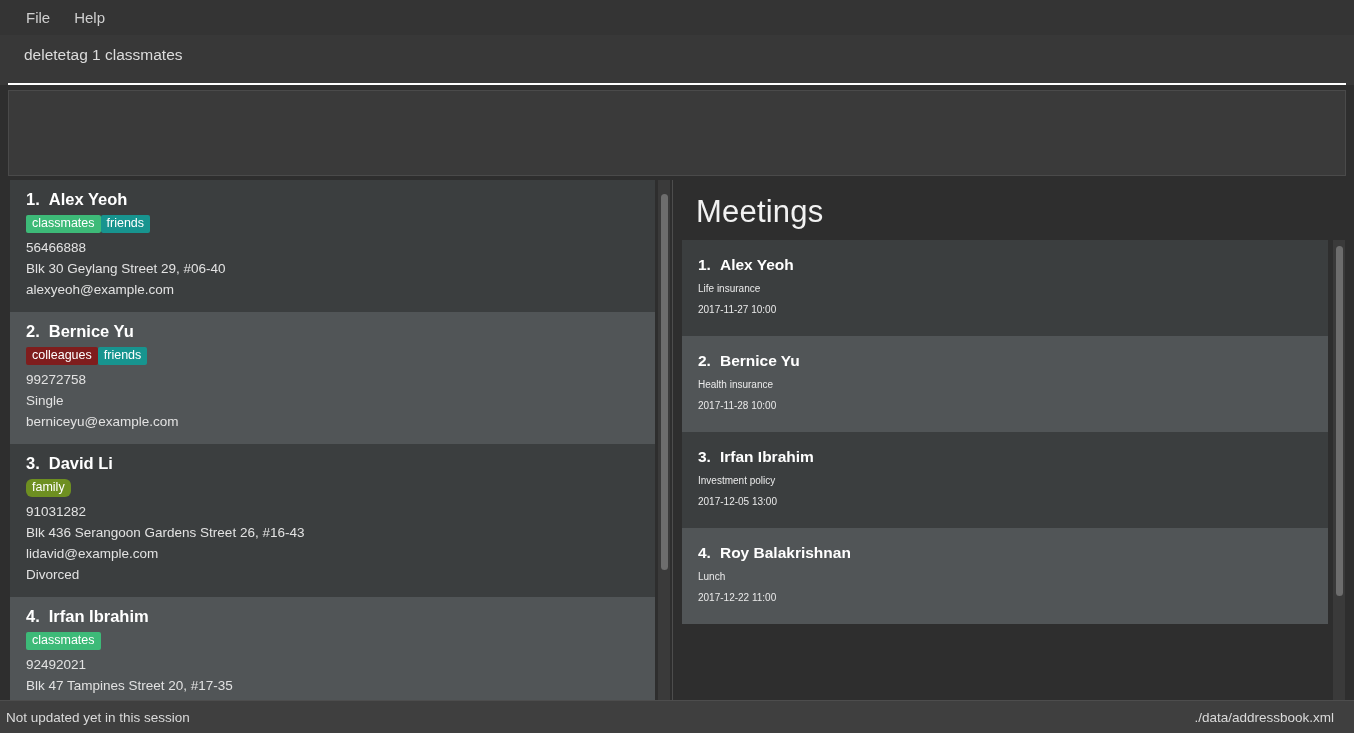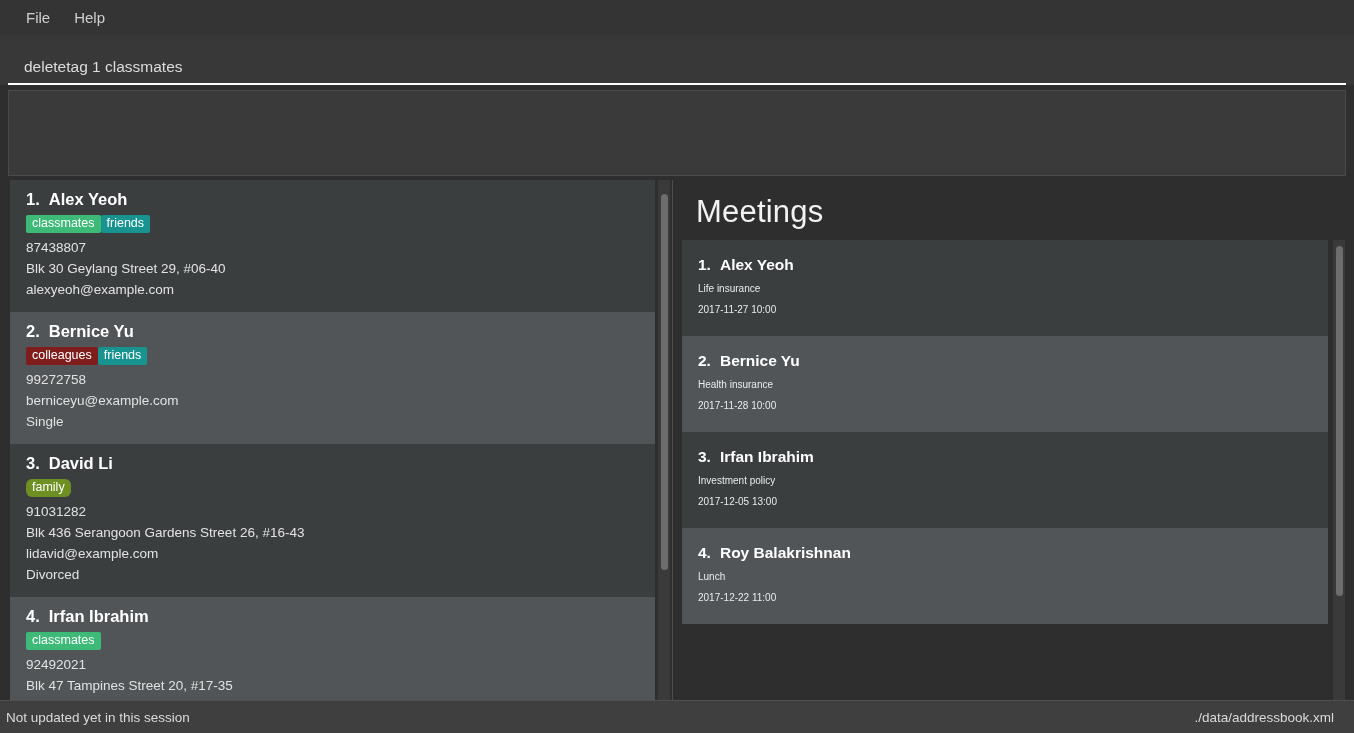--- a/index.html
+++ b/index.html
@@ -48,21 +48,21 @@
     height: 50px;
     background: #383838;
     padding: 0 8px;
     box-sizing: border-box;
     display: flex;
     align-items: flex-end;
   }
   .command-inner {
     width: 100%;
     border-bottom: 2px solid #ffffff;
-    padding: 0 0 6px 16px;
+    padding: 0 0 18px 16px;
     box-sizing: border-box;
   }
   .command-input {
     background: transparent;
     border: none;
     outline: none;
     color: #dcdcdc;
     font-size: 15.5px;
     font-family: "Liberation Sans", sans-serif;
     width: 100%;
@@ -258,36 +258,36 @@
       <div class="person-list">
           <div class="person-card odd">
             <div class="person-head">
               <span class="person-idx">1.</span>
               <span>Alex Yeoh</span>
             </div>
             <div class="tag-row">
               <span class="tag classmates" style="background: rgb(61, 186, 120);">classmates</span>
               <span class="tag friends" style="background: rgb(23, 148, 143);">friends</span>
             </div>
-            <div class="person-line">87438807</div>
+            <div class="person-line">56466888</div>
             <div class="person-line">Blk 30 Geylang Street 29, #06-40</div>
             <div class="person-line">alexyeoh@example.com</div>
           </div>
           <div class="person-card even">
             <div class="person-head">
               <span class="person-idx">2.</span>
               <span>Bernice Yu</span>
             </div>
             <div class="tag-row">
               <span class="tag colleagues" style="background: #7f1d1d;">colleagues</span>
               <span class="tag friends" style="background: rgb(23, 148, 143);">friends</span>
             </div>
             <div class="person-line">99272758</div>
+            <div class="person-line">Single</div>
             <div class="person-line">berniceyu@example.com</div>
-            <div class="person-line">Single</div>
           </div>
           <div class="person-card odd">
             <div class="person-head">
               <span class="person-idx">3.</span>
               <span>David Li</span>
             </div>
             <div class="tag-row">
               <span class="tag family" style="background: rgb(110, 143, 33);">family</span>
             </div>
             <div class="person-line">91031282</div>

